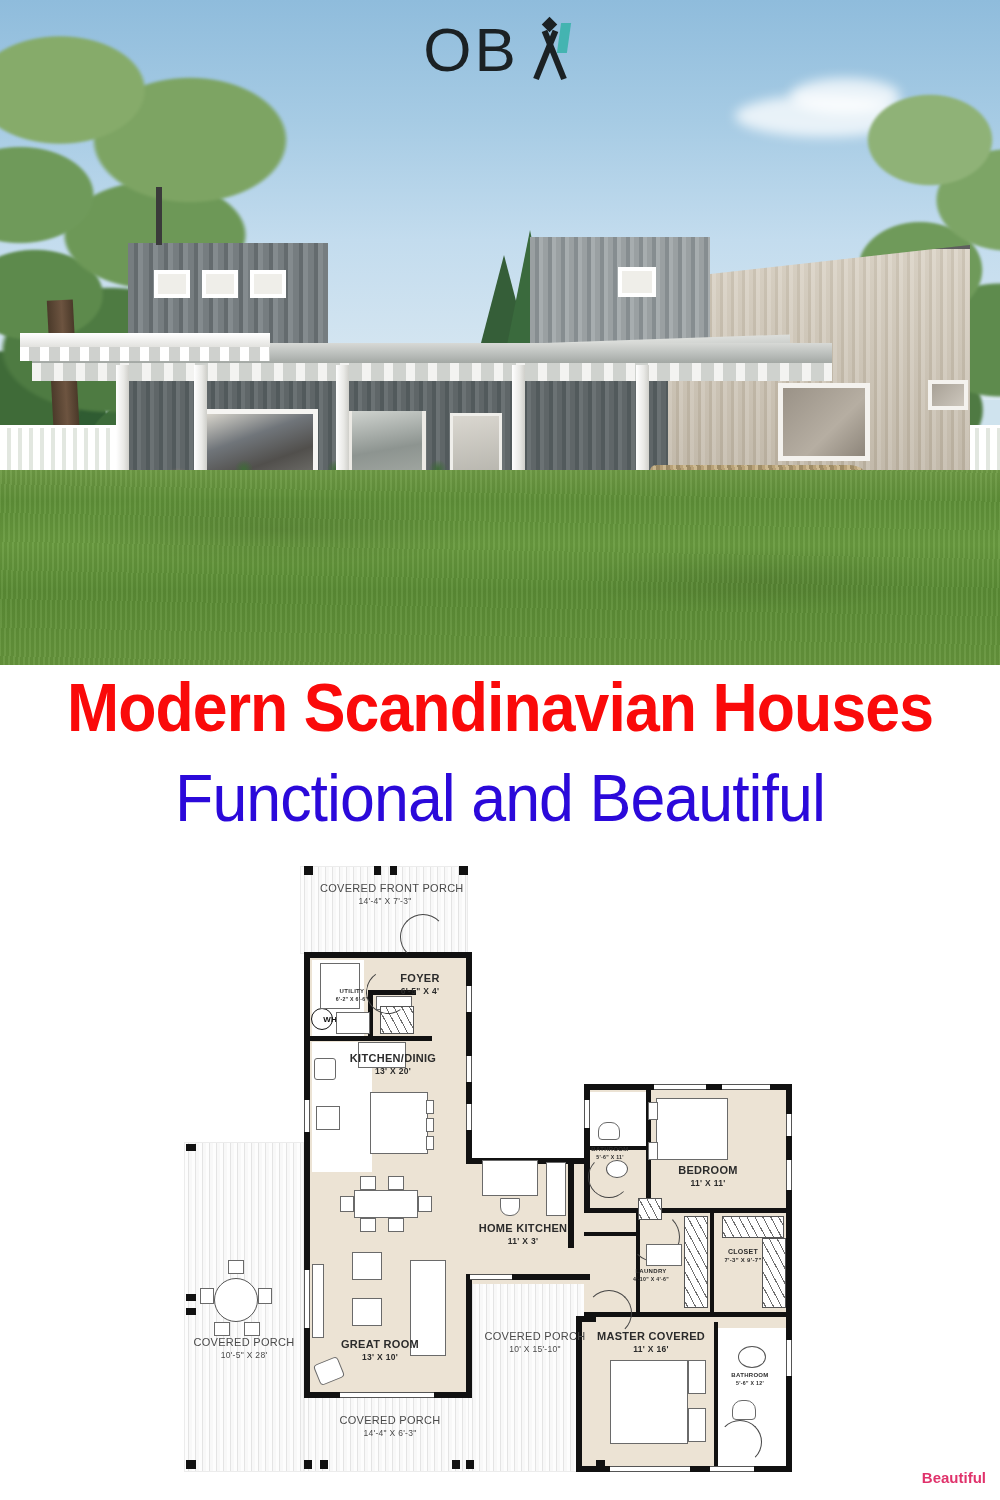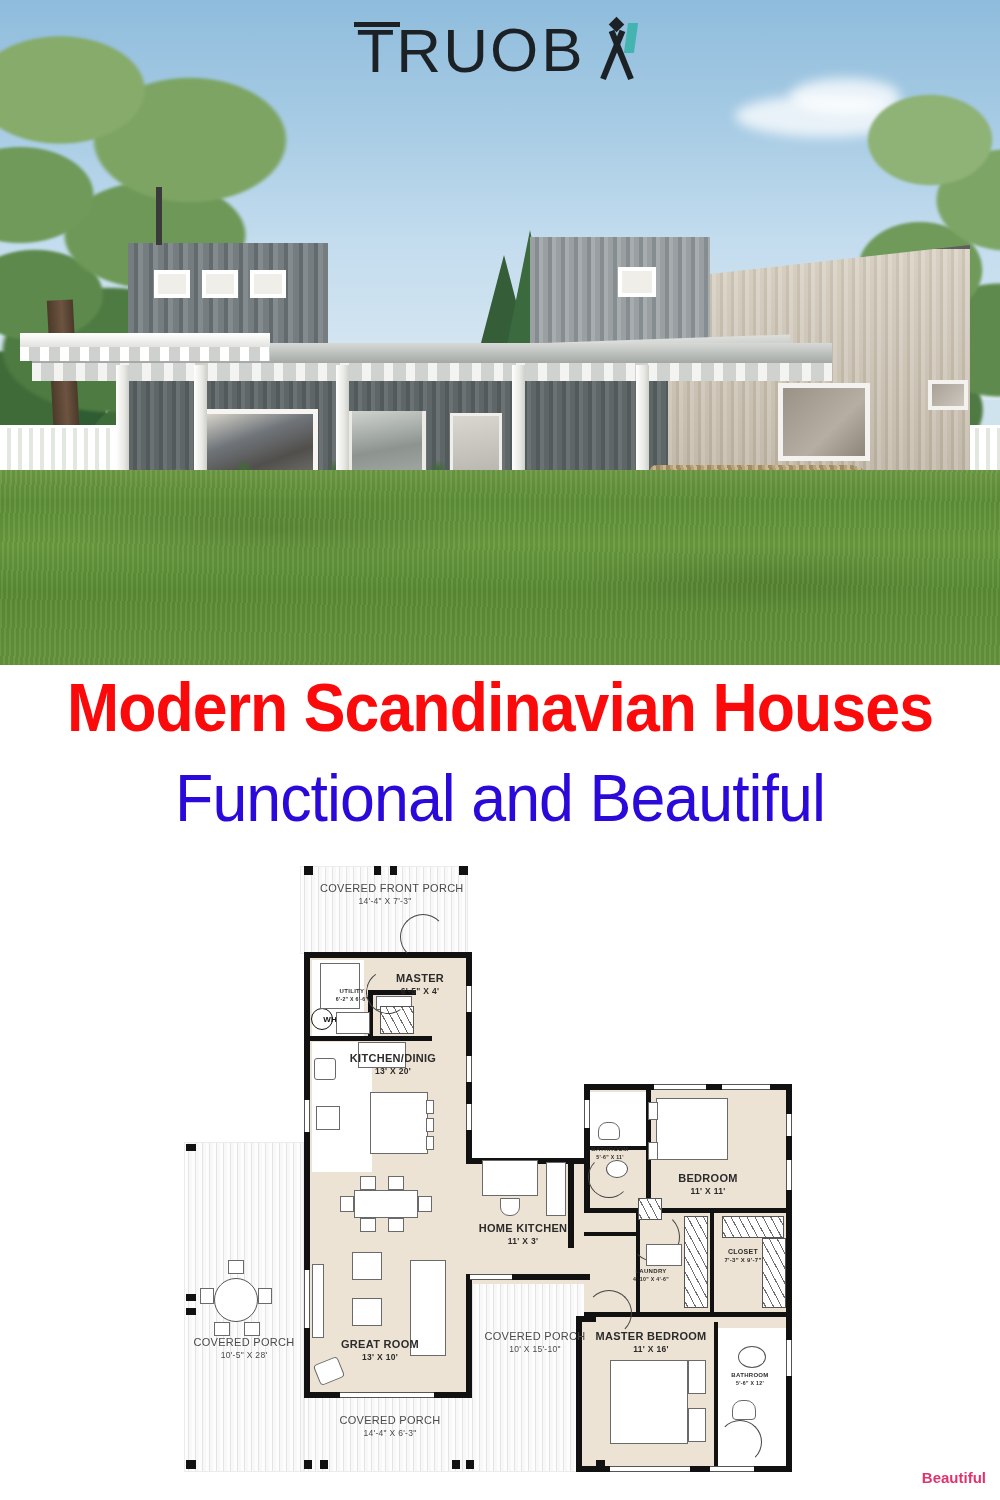--- a/index.html
+++ b/index.html
@@ -387,21 +387,20 @@
 
     <div class="shrubs"></div>
     <div class="bush"></div>
   </div>
 
   <div class="lawn"></div>
 </div>
 
 <div class="logo">
   <div class="logo-text">
-    <span class="logo-tru">TRU</span>
       <span class="logo-oba">OB</span>
     <span class="logo-a">
       <span class="teal"></span>
       <span class="apex"></span>
       <span class="leg leg-l"></span>
       <span class="leg leg-r"></span>
     </span>
   </div>
 </div>
 
@@ -557,21 +556,21 @@
   <div class="furn" style="left:562px;top:540px;width:24px;height:20px;border-radius:10px 10px 4px 4px;"></div>
   <div class="doorarc" style="left:416px;top:430px;width:46px;height:46px;transform:rotate(180deg);"></div>
   <div class="doorarc" style="left:548px;top:560px;width:44px;height:44px;transform:rotate(180deg);"></div>
 
   <div class="lbl porch" style="left:150px;top:22px;width:130px;">
     <span class="n">COVERED FRONT PORCH</span>
     <span class="d">14'-4" X 7'-3"</span>
   </div>
 
   <div class="lbl" style="left:210px;top:112px;width:80px;">
-    <span class="n">MASTER</span>
+    <span class="n">FOYER</span>
     <span class="d">6'-5" X 4'</span>
   </div>
 
   <div class="lbl tiny" style="left:152px;top:128px;width:60px;">
     <span class="n">UTILITY</span>
     <span class="d">6'-2" X 6'-6"</span>
   </div>
 
   <div class="lbl" style="left:168px;top:192px;width:110px;">
     <span class="n">KITCHEN/DINIG</span>
@@ -586,37 +585,37 @@
   <div class="lbl" style="left:298px;top:362px;width:110px;">
     <span class="n">HOME KITCHEN</span>
     <span class="d">11' X 3'</span>
   </div>
 
   <div class="lbl tiny" style="left:408px;top:286px;width:64px;">
     <span class="n">BATHROOM</span>
     <span class="d">5'-6" X 11'</span>
   </div>
 
-  <div class="lbl" style="left:490px;top:312px;width:96px;">
+  <div class="lbl" style="left:490px;top:304px;width:96px;">
     <span class="n">BEDROOM</span>
     <span class="d">11' X 11'</span>
   </div>
 
   <div class="lbl tiny" style="left:450px;top:408px;width:62px;">
     <span class="n">LAUNDRY</span>
     <span class="d">4'-10" X 4'-6"</span>
   </div>
 
   <div class="lbl sm" style="left:540px;top:388px;width:66px;">
     <span class="n">CLOSET</span>
     <span class="d">7'-3" X 9'-7"</span>
   </div>
 
   <div class="lbl" style="left:418px;top:470px;width:126px;">
-    <span class="n">MASTER BEDROOM</span>
+    <span class="n">MASTER COVERED</span>
     <span class="d">11' X 16'</span>
   </div>
 
   <div class="lbl tiny" style="left:548px;top:512px;width:64px;">
     <span class="n">BATHROOM</span>
     <span class="d">5'-6" X 12'</span>
   </div>
 
   <div class="lbl porch" style="left:14px;top:476px;width:120px;">
     <span class="n">COVERED PORCH</span>

